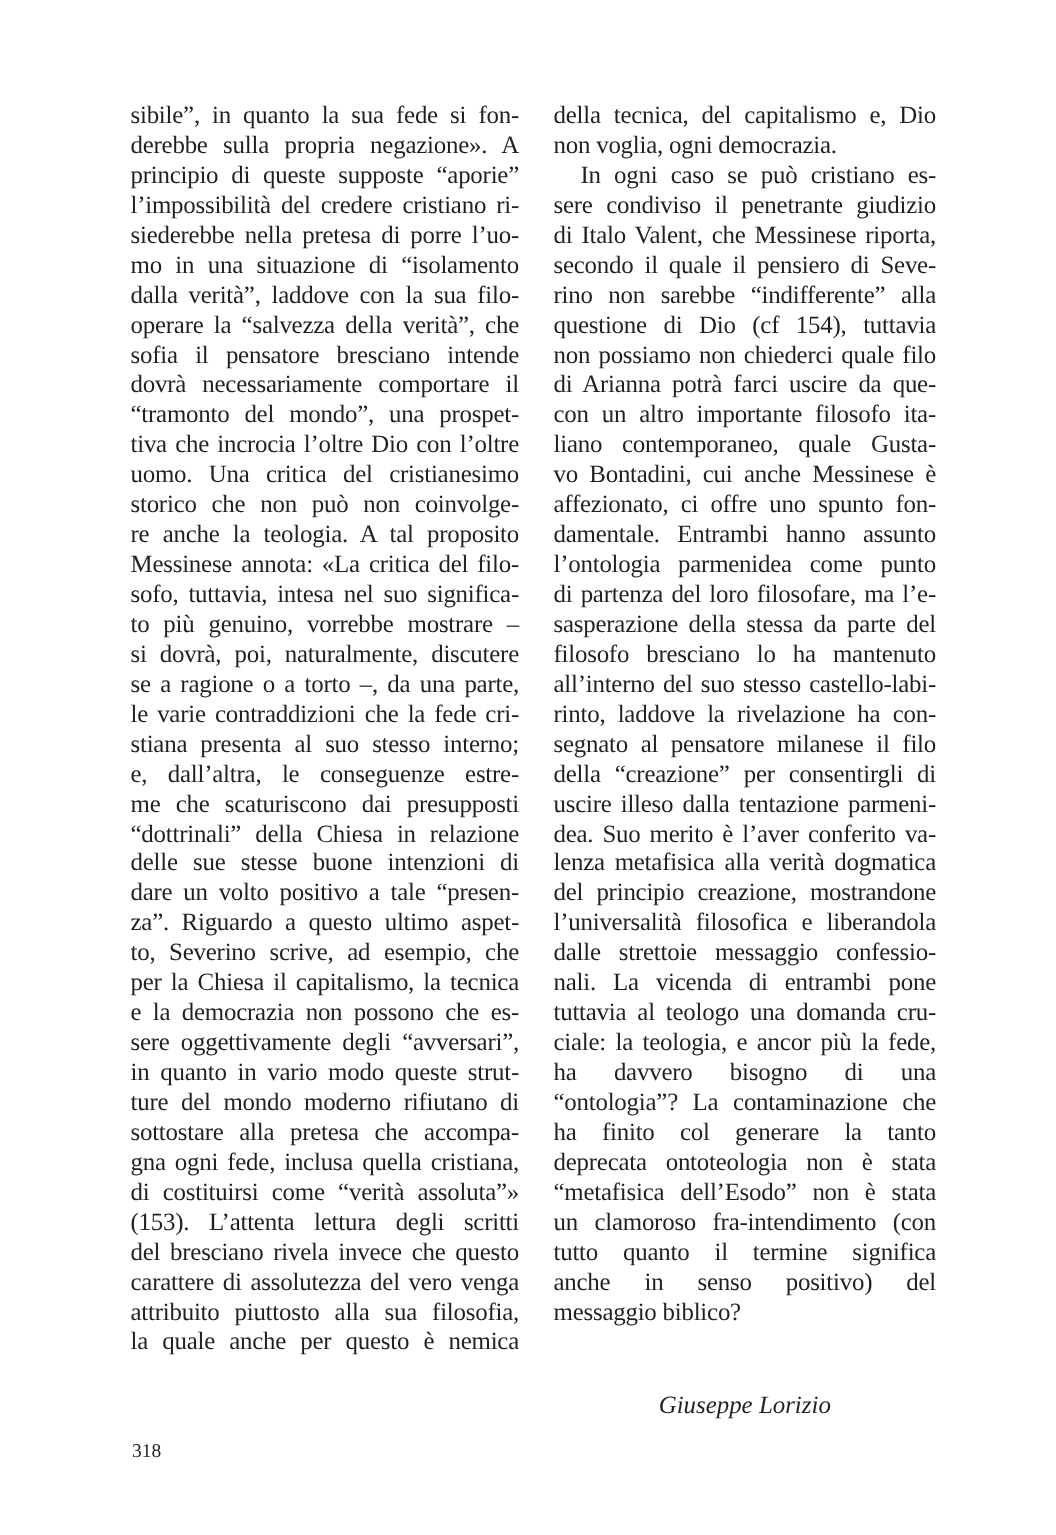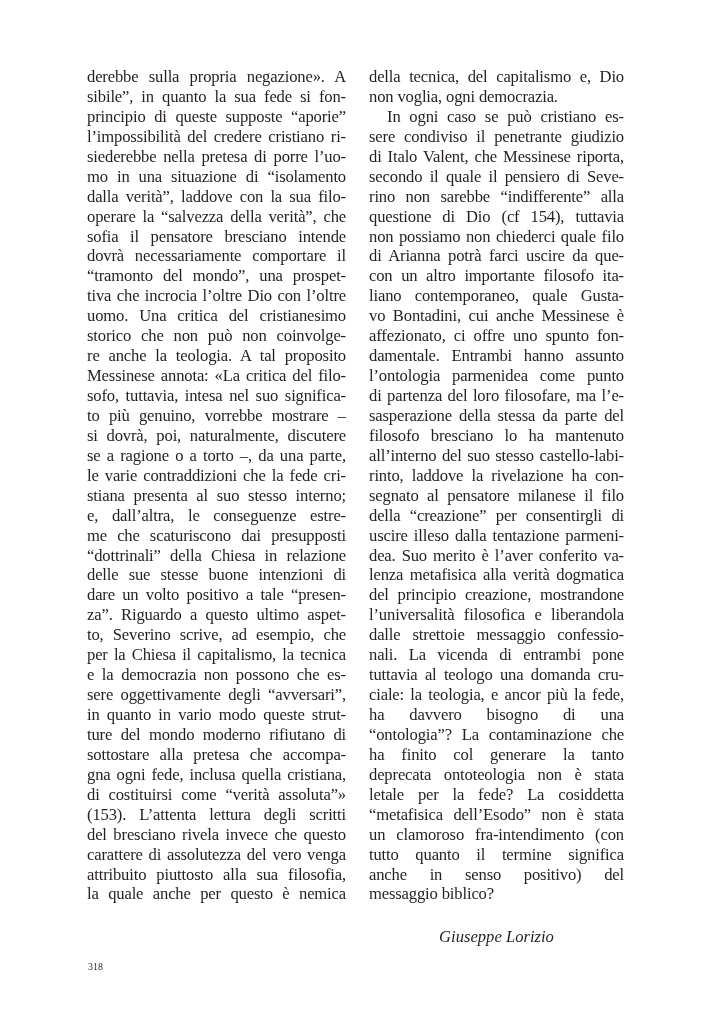--- a/index.html
+++ b/index.html
@@ -52,33 +52,33 @@
       top: 927px;
       text-align: center;
       font-style: italic;
       font-size: 16.6px;
       line-height: 20px;
     }
     .page-number {
       position: absolute;
       left: 88px;
       top: 959px;
-      font-size: 10px;
+      font-size: 13px;
       line-height: 16px;
       color: #231f20;
     }
   </style>
 </head>
 <body>
 
 <div class="page">
 
   <div class="column col-left">
+    <span class="line">sibile”, in quanto la sua fede si fon-</span>
     <span class="line">derebbe sulla propria negazione». A</span>
-    <span class="line">sibile”, in quanto la sua fede si fon-</span>
     <span class="line">principio di queste supposte “aporie”</span>
     <span class="line">l’impossibilità del credere cristiano ri-</span>
     <span class="line">siederebbe nella pretesa di porre l’uo-</span>
     <span class="line">mo in una situazione di “isolamento</span>
     <span class="line">dalla verità”, laddove con la sua filo-</span>
     <span class="line">operare la “salvezza della verità”, che</span>
     <span class="line">sofia il pensatore bresciano intende</span>
     <span class="line">dovrà necessariamente comportare il</span>
     <span class="line">“tramonto del mondo”, una prospet-</span>
     <span class="line">tiva che incrocia l’oltre Dio con l’oltre</span>
@@ -144,21 +144,20 @@
     <span class="line">del principio creazione, mostrandone</span>
     <span class="line">l’universalità filosofica e liberandola</span>
     <span class="line">dalle strettoie messaggio confessio-</span>
     <span class="line">nali. La vicenda di entrambi pone</span>
     <span class="line">tuttavia al teologo una domanda cru-</span>
     <span class="line">ciale: la teologia, e ancor più la fede,</span>
     <span class="line">ha davvero bisogno di una</span>
     <span class="line">“ontologia”? La contaminazione che</span>
     <span class="line">ha finito col generare la tanto</span>
     <span class="line">deprecata ontoteologia non è stata</span>
-    <span class="line">letale per la fede? La cosiddetta</span>
     <span class="line">“metafisica dell’Esodo” non è stata</span>
     <span class="line">un clamoroso fra-intendimento (con</span>
     <span class="line">tutto quanto il termine significa</span>
     <span class="line">anche in senso positivo) del</span>
     <span class="line last">messaggio biblico?</span>
   </div>
 
   <div class="signature">Giuseppe Lorizio</div>
 
   <div class="page-number">318</div>

